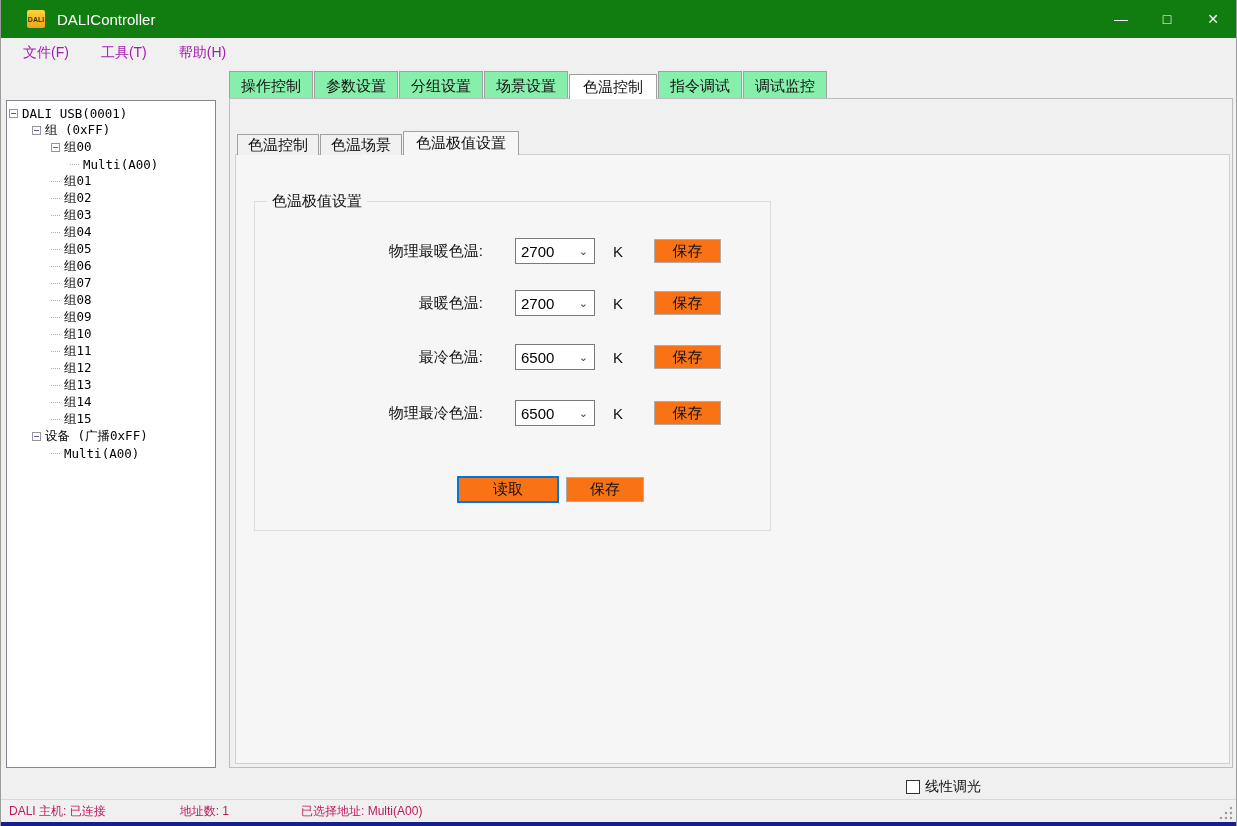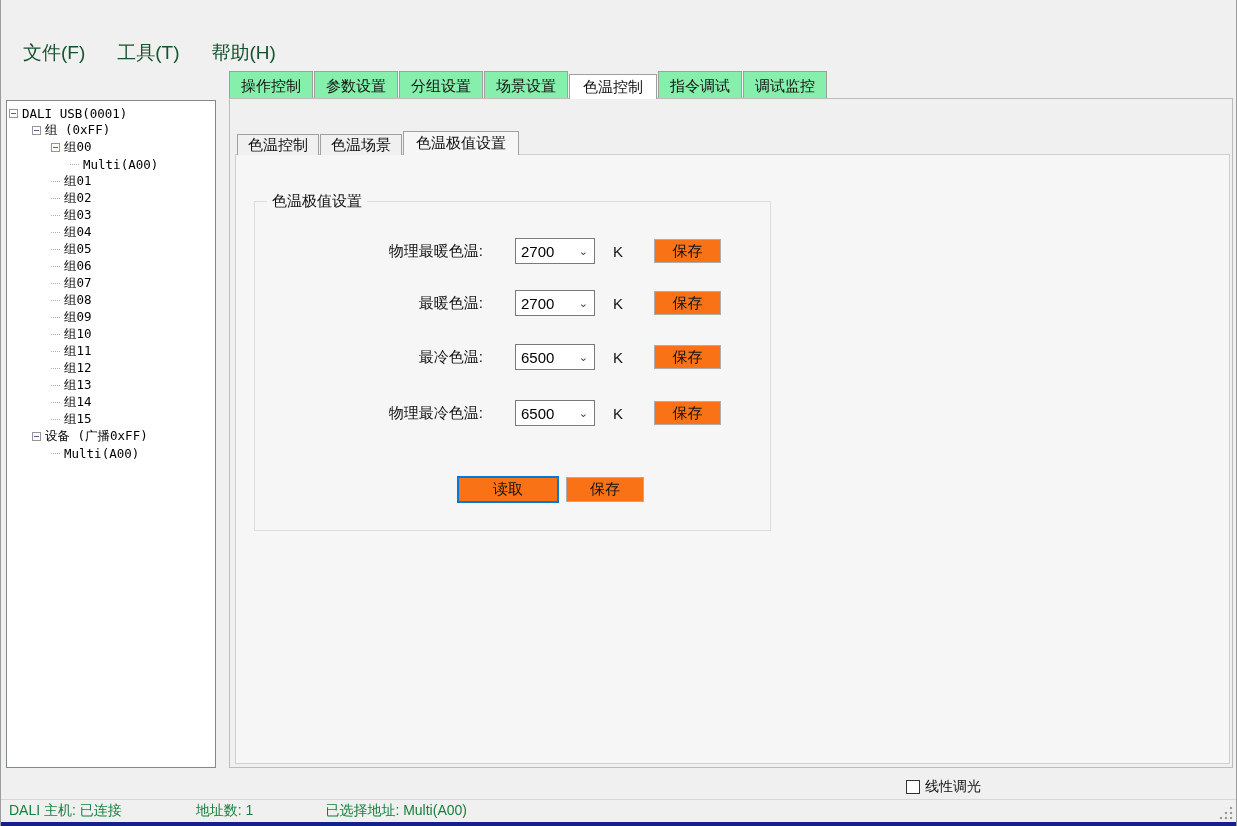--- a/index.html
+++ b/index.html
@@ -14,21 +14,21 @@
               border-radius:2px; display:flex; align-items:center; justify-content:center;
               font-size:7px; font-weight:bold; color:#4d3000; letter-spacing:0; }
   .title-text { font-size:15px; }
   .win-buttons { margin-left:auto; display:flex; height:38px; }
   .win-btn { width:46px; height:38px; display:flex; align-items:center; justify-content:center;
              font-size:14px; color:#fff; cursor:default; }
 
   
   .menubar { position:absolute; left:0; top:38px; width:100%; height:31px; background:#f0f0f0;
              display:flex; align-items:center; border-bottom:1px solid #f0f0f0; }
-  .menu-item { padding:4px 10px; margin-left:12px; font-size:19px; color:#14532d; }
+  .menu-item { padding:4px 10px; margin-left:12px; font-size:14px; color:#a21caf; }
 
   
   .tree-panel { position:absolute; left:5px; top:100px; width:210px; height:668px; background:#fff;
                 border:1px solid #828790; overflow:hidden; font-family:"DejaVu Sans Mono","Liberation Mono",monospace;
                 font-size:12.5px; color:#000; padding-top:4px; }
   .tree-row { height:17px; display:flex; align-items:center; white-space:nowrap; }
   .expander { width:9px; height:9px; border:1px solid #969696; background:#fff; position:relative;
               margin-right:4px; flex:0 0 9px; }
   .expander::after { content:""; position:absolute; left:1px; right:1px; top:3px; height:1px; background:#5a5aa0; }
   .leaf-dash { width:9px; height:1px; border-top:1px dotted #b0b0b0; margin-right:4px; flex:0 0 9px; }
@@ -71,39 +71,48 @@
               border:1px solid #0078d7; box-shadow:0 0 0 1px #0078d7; }
   .btn-save-big { position:absolute; left:311px; top:275px; width:78px; height:25px; }
 
   
   .footer-check { position:absolute; left:905px; top:778px; display:flex; align-items:center;text-align:right; }
   .checkbox { width:14px; height:14px; border:1px solid #333; background:#fff; margin-right:5px; }
   .check-label { font-size:14px; color:#111; }
 
   
   .statusbar { position:absolute; left:0; top:799px; width:100%; height:23px; background:#f0f0f0;
-               border-top:1px solid #d7d7d7; display:flex; align-items:center; font-size:14px; color:#15803d; }
+               border-top:1px solid #d7d7d7; display:flex; align-items:center; font-size:12px; color:#be185d; }
   .status-host { margin-left:8px; }
   .status-count { margin-left:74px; }
   .status-sel { margin-left:72px; }
   .grip { position:absolute; right:3px; top:806px; width:14px; height:14px;
           background:
             radial-gradient(circle at 12px 2px, #9a9a9a 1.4px, transparent 1.6px),
             radial-gradient(circle at 7px 7px, #9a9a9a 1.4px, transparent 1.6px),
             radial-gradient(circle at 12px 7px, #9a9a9a 1.4px, transparent 1.6px),
             radial-gradient(circle at 2px 12px, #9a9a9a 1.4px, transparent 1.6px),
             radial-gradient(circle at 7px 12px, #9a9a9a 1.4px, transparent 1.6px),
             radial-gradient(circle at 12px 12px, #9a9a9a 1.4px, transparent 1.6px); }
   .bottom-strip { position:absolute; left:0; bottom:0; width:100%; height:4px; background:#14208c; }
 </style>
 </head>
 <body>
 
 <div class="window">
 
+  <div class="titlebar">
+    <div class="app-icon">DALI</div>
+    <div class="title-text">DALIController</div>
+    <div class="win-buttons">
+      <div class="win-btn">—</div>
+      <div class="win-btn">□</div>
+      <div class="win-btn">✕</div>
+    </div>
+  </div>
 
   <div class="menubar">
     <div class="menu-item">文件(F)</div>
     <div class="menu-item">工具(T)</div>
     <div class="menu-item">帮助(H)</div>
   </div>
 
   <div class="tree-panel">
     <div class="tree-row lvl0">
         <span class="expander"></span>

